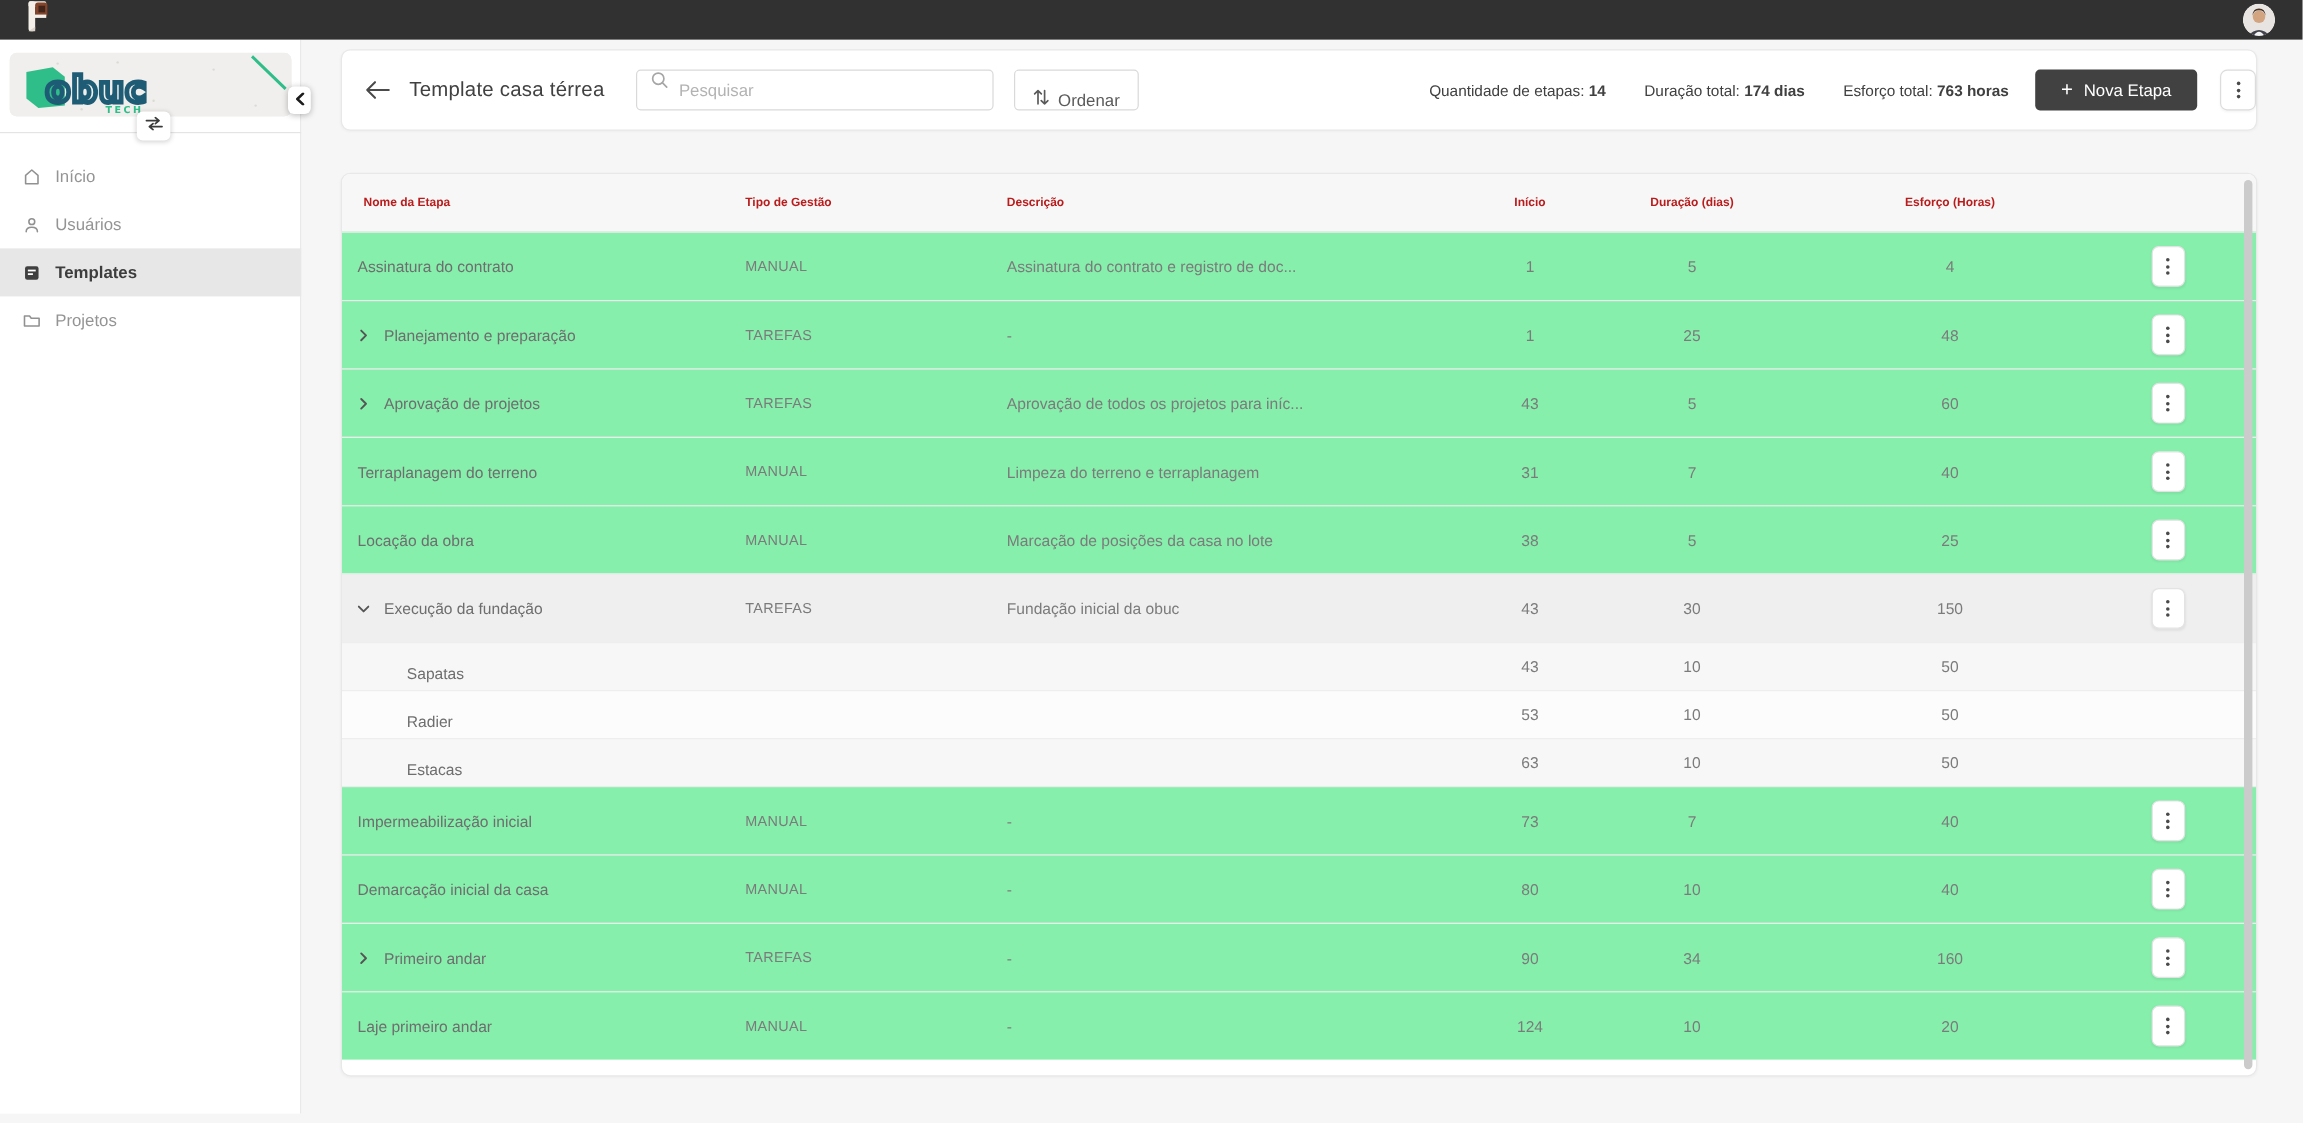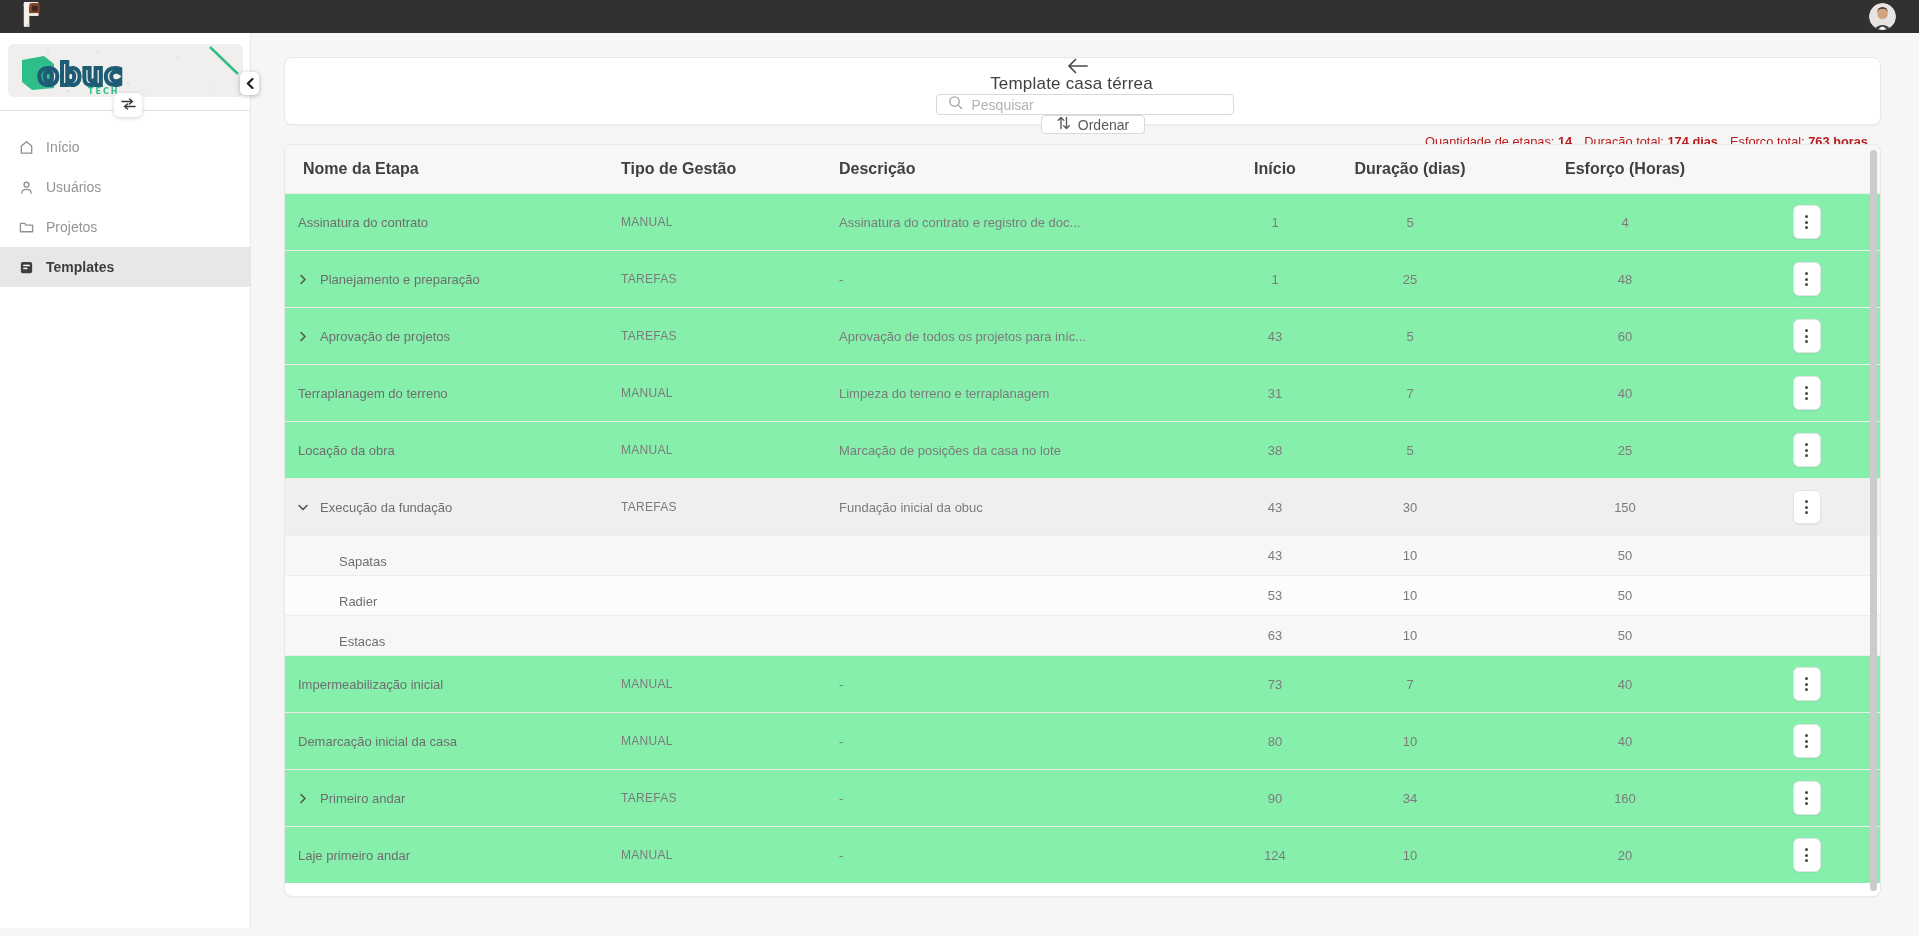--- a/index.html
+++ b/index.html
@@ -25,46 +25,46 @@
                   box-shadow:0 1px 5px rgba(0,0,0,.28); display:flex; align-items:center; justify-content:center; z-index:40; }
   .menu { position:absolute; left:0; top:94px; width:251px; }
   .menu-item { display:flex; align-items:center; height:40px; padding-left:18px; cursor:pointer;
                color:#949494; font-size:14px; }
   .menu-item .mi-icon { width:16px; height:16px; margin-right:12px; display:flex; align-items:center; justify-content:center; }
   .menu-item.active { background:#e7e7e7; color:#3d3d3d; font-weight:bold; }
 
   
   .main { position:absolute; left:251px; top:33px; width:1668px; height:903px; background:#f6f6f6; }
 
-  .header-card { position:absolute; left:33px; top:24px; width:1597px; height:68px; background:#fff;
+  .header-card { position:absolute; left:33px; top:8px; width:1597px; height:68px; background:#fff;
                  border:1px solid #e8e8e8; border-radius:8px; box-shadow:0 1px 2px rgba(0,0,0,.03);
-                 display:flex; align-items:center; padding:0 12px 0 16px;flex-direction:column; }
+                 display:flex; align-items:center; padding:0 0 0 16px; }
   .back-btn { width:26px; height:26px; display:flex; align-items:center; justify-content:center; margin-right:14px; cursor:pointer; }
   .page-title { font-size:17px; color:#414141; font-weight:400; letter-spacing:.2px; margin-right:26px; white-space:nowrap; }
   .search-box { width:298px; height:34px; border:1px solid #d9d9d9; border-radius:4px; display:flex; 
                 padding:0 10px 0 11px; background:#fff; }
   .search-box input { border:none; outline:none; flex:1; font-size:14px; color:#555; margin-left:9px; font-family:inherit; background:transparent; }
   .search-box input::placeholder { color:#b3b3b3; }
   .sort-btn { height:34px; margin-left:17px; padding:0 15px; border:1px solid #d9d9d9; border-radius:4px; background:#fff;
               display:flex; align-items:flex-end; gap:8px; font-size:14px; color:#5a5a5a; cursor:pointer; white-space:nowrap; }
-  .stats { margin-left:auto; display:flex; align-items:center; gap:12px; font-size:12.8px; color:#b91c1c; white-space:nowrap; }
+  .stats { margin-left:auto; display:flex; align-items:center; gap:32px; font-size:12.8px; color:#404040; white-space:nowrap; }
   .stat b { font-weight:bold; }
   .new-stage-btn { margin-left:22px; width:135px; height:34px; background:#414141; color:#fff; border:none; border-radius:4px;
                    font-size:14px; display:flex; align-items:center; justify-content:center; gap:9px; cursor:pointer; font-family:inherit; }
   .new-stage-btn .plus { font-size:17px; line-height:1; margin-top:-1px; }
   .kebab-btn { margin-left:19px; width:30px; height:34px; background:#fff; border:1px solid #dcdcdc; border-radius:6px;
                display:flex; flex-direction:column; align-items:center; justify-content:center; gap:2.5px; cursor:pointer;
                box-shadow:0 1px 2px rgba(0,0,0,.05); }
   .dot { width:3px; height:3px; border-radius:50%; background:#4a4a4a; }
 
   
   .table-card { position:absolute; left:33px; top:111px; width:1597px; height:753px; background:#fff;
                 border:1px solid #e8e8e8; border-radius:8px; box-shadow:0 1px 2px rgba(0,0,0,.03); overflow:hidden; }
   .grid-row { display:grid; grid-template-columns:336px 218px 386px 100px 170px 260px 1fr; align-items:center; }
-  .thead { height:48px; background:#f7f7f7; font-size:16px; font-weight:bold; color:#404040; }
+  .thead { height:48px; background:#f7f7f7; font-size:10px; font-weight:bold; color:#b91c1c; }
   .thead .cell.c-name { padding-left:18px; }
   .cell.c-name { padding-left:13px; display:flex; align-items:center; }
   .cell.num { text-align:center; }
   .trow { height:57px; border-top:1px solid #ececec; font-size:13px; color:#6e6e6e; background:#86efac; }
   .trow .c-type { font-size:12px; color:#7b7b7b; letter-spacing:.3px; }
   .trow .c-desc, .trow .num { color:#7b7b7b; }
   .trow.row-active { background:#efefef; }
   .trow.child { height:40px; border-top:1px solid #eeeeee; }
   .trow.child .c-name { padding-left:54px;margin-top:12px; }
   .trow.child.alt-a { background:#f7f7f7; }
@@ -147,37 +147,37 @@
       </div>
       <div class="menu-item">
         <span class="mi-icon">
           <svg width="15" height="15" viewBox="0 0 16 16">
               <circle cx="8" cy="5" r="2.6" fill="none" stroke="#919191" stroke-width="1.4"></circle>
               <path d="M3 14 q0 -4 5 -4 q5 0 5 4" fill="none" stroke="#919191" stroke-width="1.4" stroke-linecap="round"></path>
             </svg>
         </span>
         <span>Usuários</span>
       </div>
-      <div class="menu-item">
-        <span class="mi-icon">
-          <svg width="15" height="15" viewBox="0 0 16 16">
-              <path d="M1.5 3.5 h4.5 l1.5 2 h7 v7 h-13 z" fill="none" stroke="#919191" stroke-width="1.4" stroke-linejoin="round"></path>
-            </svg>
-        </span>
-        <span>Projetos</span>
-      </div>
       <div class="menu-item active">
         <span class="mi-icon">
           <svg width="15" height="15" viewBox="0 0 16 16">
               <rect x="2" y="2" width="12" height="12" rx="2" fill="#3f3f3f"></rect>
               <rect x="4.5" y="5" width="7" height="1.6" fill="#fff"></rect>
               <rect x="4.5" y="8.2" width="4.5" height="1.6" fill="#fff"></rect>
             </svg>
         </span>
         <span>Templates</span>
+      </div>
+      <div class="menu-item">
+        <span class="mi-icon">
+          <svg width="15" height="15" viewBox="0 0 16 16">
+              <path d="M1.5 3.5 h4.5 l1.5 2 h7 v7 h-13 z" fill="none" stroke="#919191" stroke-width="1.4" stroke-linejoin="round"></path>
+            </svg>
+        </span>
+        <span>Projetos</span>
       </div>
     </div>
   </div>
 
   <div class="collapse-btn">
     <span>
       <svg width="8" height="11" viewBox="0 0 8 11">
           <path d="M6.5 1 L1.8 5.5 L6.5 10" fill="none" stroke="#1c1c1c" stroke-width="2.2" stroke-linecap="round" stroke-linejoin="round"></path>
         </svg>
     </span>

